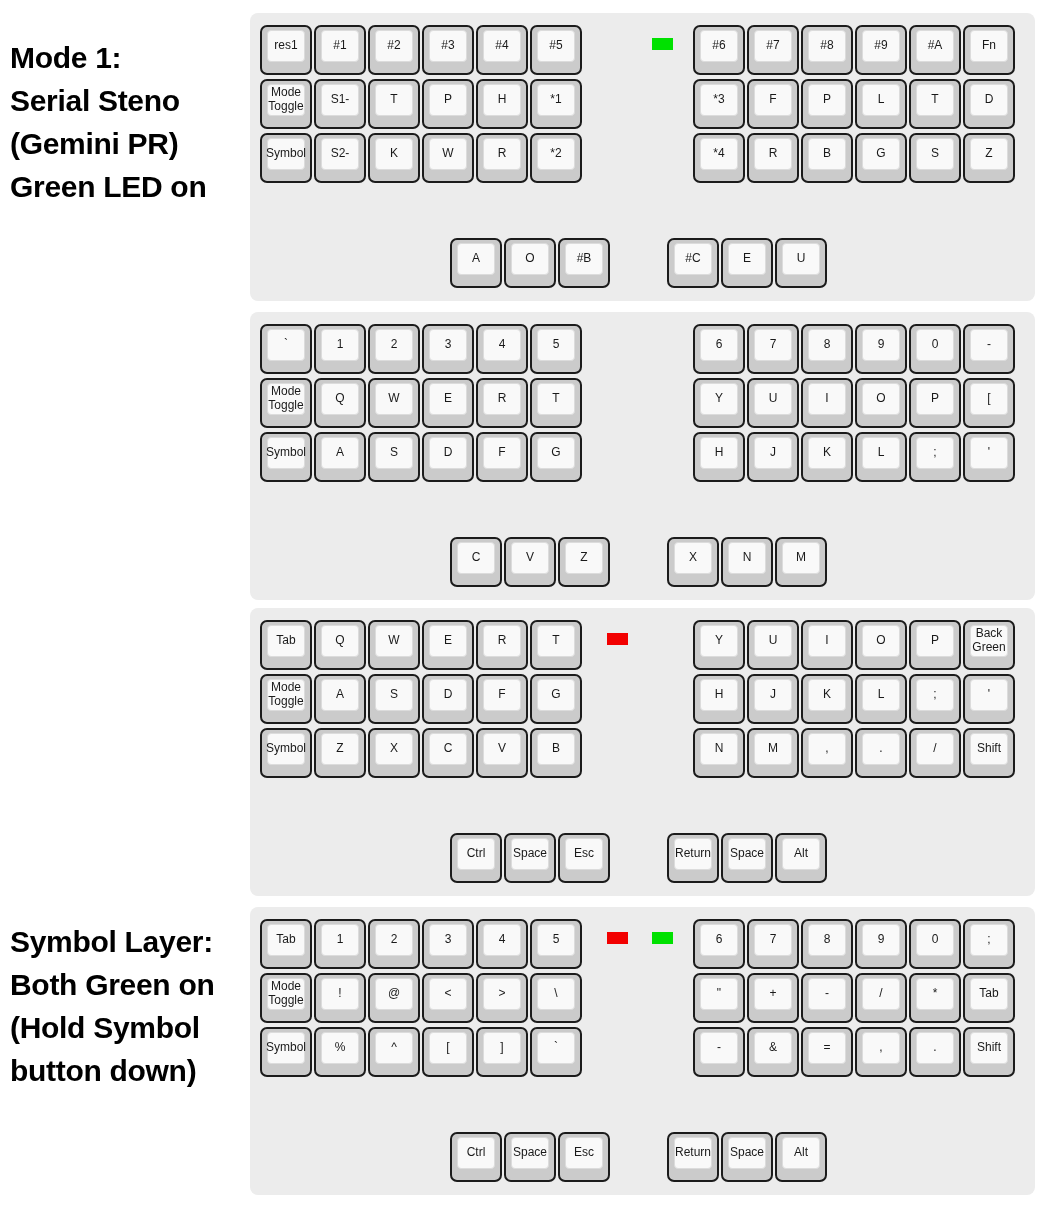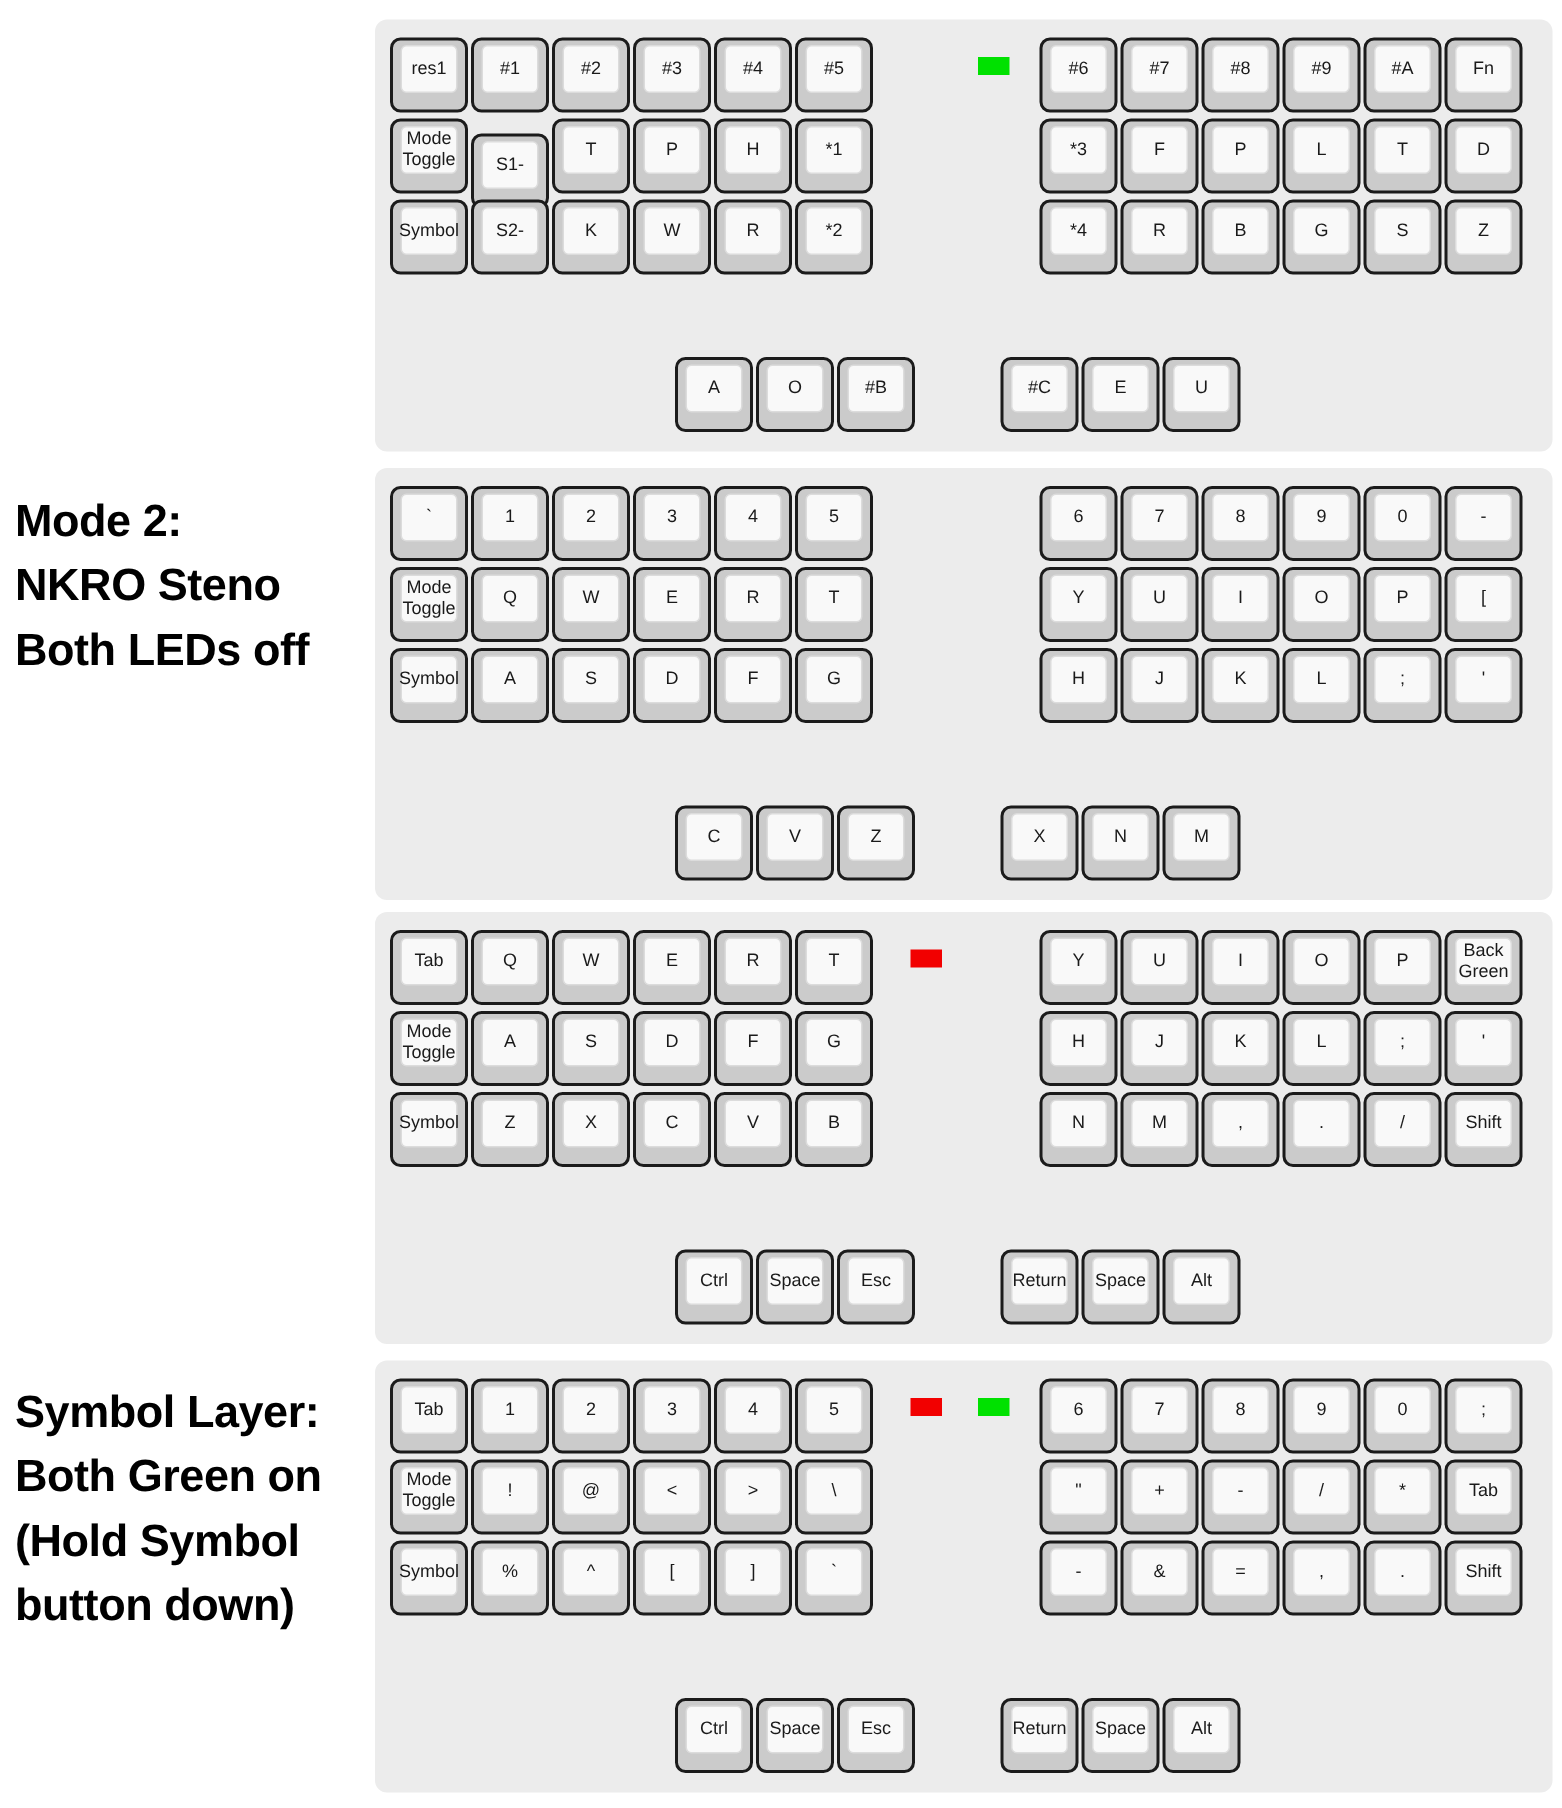--- a/index.html
+++ b/index.html
@@ -53,20 +53,24 @@
     top:25px;
   }
   .led.red{left:357px;background:var(--led-red,#f20000);}
   .led.green{left:402px;background:var(--led-green,#00e100);}
 </style>
 </head>
 <body>
 
 <div class="page">
 
+  <div class="mode-label" style="top:36px">Mode 1:
+Serial Steno
+(Gemini PR)
+Green LED on</div>
   <div class="panel" style="top:13px">
       <div class="key" style="left: 10px; top: 12px;">
         <div class="key-top">
           <span>res1</span>
         </div>
       </div>
       <div class="key" style="left: 64px; top: 12px;">
         <div class="key-top">
           <span>#1</span>
         </div>
@@ -89,21 +93,21 @@
       <div class="key" style="left: 280px; top: 12px;">
         <div class="key-top">
           <span>#5</span>
         </div>
       </div>
       <div class="key" style="left: 10px; top: 66px;">
         <div class="key-top">
           <span>Mode Toggle</span>
         </div>
       </div>
-      <div class="key" style="left: 64px; top: 66px; margin-top: 10px;">
+      <div class="key" style="left: 64px; top: 66px;">
         <div class="key-top">
           <span>S1-</span>
         </div>
       </div>
       <div class="key" style="left: 118px; top: 66px;">
         <div class="key-top">
           <span>T</span>
         </div>
       </div>
       <div class="key" style="left: 172px; top: 66px;">
@@ -267,23 +271,20 @@
         </div>
       </div>
       <div class="key" style="left: 525px; top: 225px;">
         <div class="key-top">
           <span>U</span>
         </div>
       </div>
       <div class="led green"></div>
     </div>
 
-  <div class="mode-label" style="top:326px">Mode 2:
-NKRO Steno
-Both LEDs off</div>
   <div class="panel" style="top:312px">
       <div class="key" style="left: 10px; top: 12px;">
         <div class="key-top">
           <span>`</span>
         </div>
       </div>
       <div class="key" style="left: 64px; top: 12px;">
         <div class="key-top">
           <span>1</span>
         </div>

